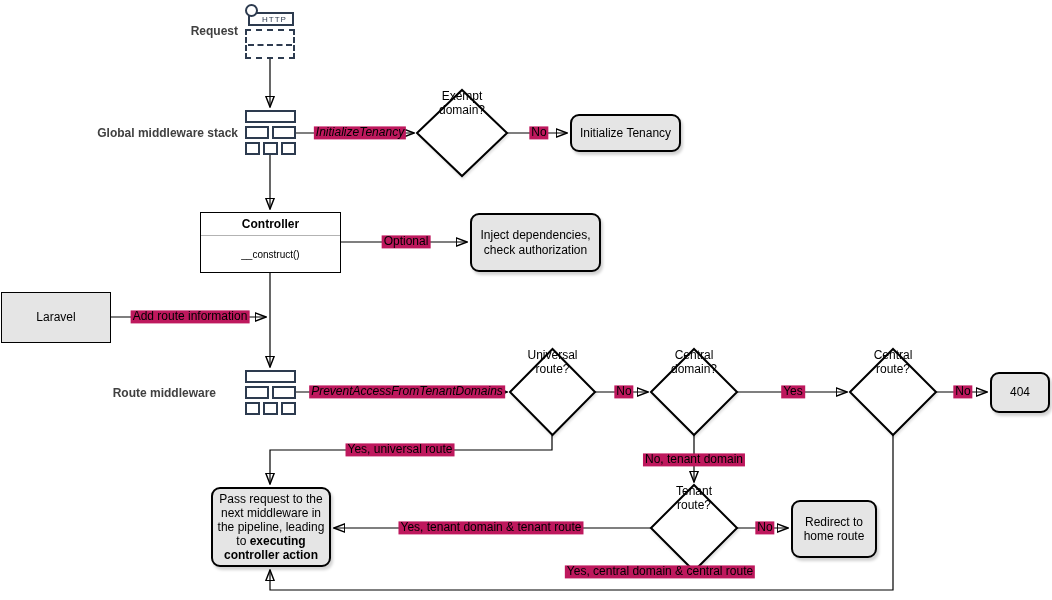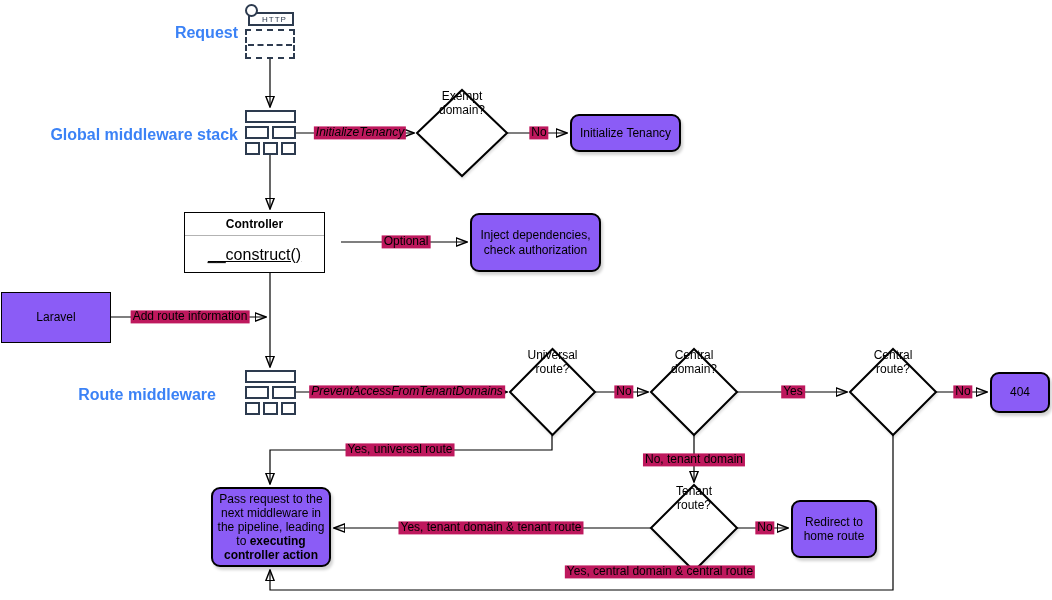--- a/index.html
+++ b/index.html
@@ -2,56 +2,56 @@
 <html><head>
 <meta charset="utf-8">
 <style>
   html,body{margin:0;padding:0;background:#fff;}
   .canvas{position:relative;width:1052px;height:600px;background:#ffffff;overflow:hidden;
           font-family:"Liberation Sans","DejaVu Sans",sans-serif;color:#000;}
   svg.edges{position:absolute;left:0;top:0;width:1052px;height:600px;}
   svg.edges path{stroke:#000;stroke-width:1.2;fill:none;}
   .diamond{fill:#fff;stroke:#000;stroke-width:2;filter:drop-shadow(1px 2px 1px rgba(0,0,0,0.12));}
 
-  .node{position:absolute;box-sizing:border-box;background:#8b5cf6;border:2px solid #000;
+  .node{position:absolute;box-sizing:border-box;background:#e5e5e5;border:2px solid #000;
         display:flex;align-items:center;justify-content:center;text-align:center;
         font-size:12px;line-height:1.2;}
   .rounded{border-radius:9px;box-shadow:2px 3px 3px rgba(0,0,0,0.18);}
   .plain{border-width:1px;box-shadow:none;}
 
   .diamond-label{position:absolute;display:flex;align-items:flex-start;justify-content:center;
                  text-align:center;font-size:12px;line-height:1.15;pointer-events:none;}
   .edge-label{position:absolute;transform:translate(-50%,-50%);background:#be185d;
               font-size:12px;line-height:1.1;padding:0 2px;white-space:nowrap;}
   .italic{font-style:italic;}
-  .side-label{position:absolute;font-weight:bold;color:#3b82f6;font-size:16px;
+  .side-label{position:absolute;font-weight:bold;color:#404040;font-size:12px;
               text-align:right;white-space:nowrap;}
 
   
   .stack{position:absolute;width:51px;display:flex;flex-direction:column;gap:3px;}
   .stack .r{display:flex;gap:3px;}
   .stack .c{box-sizing:border-box;height:13px;flex:1;background:#fff;border:2.5px solid #2d3b4f;}
 
   
   .req{position:absolute;left:245px;top:4px;width:50px;height:52px;}
   .req .circ{position:absolute;left:0;top:0;width:13px;height:13px;border:2.5px solid #2d3b4f;
              border-radius:50%;background:#fff;box-sizing:border-box;z-index:2;}
   .req .bar{position:absolute;left:3px;top:8px;width:46px;height:14px;border:2px solid #2d3b4f;
             box-sizing:border-box;background:#fff;color:#2d3b4f;font-size:8px;letter-spacing:1px;
             display:flex;align-items:center;justify-content:center;padding-left:7px;}
   .req .bodyp{position:absolute;left:0;top:25px;width:50px;height:30px;border:2px dashed #2d3b4f;
               box-sizing:border-box;background:#fff;}
   .req .mid{position:absolute;left:1px;right:1px;top:50%;border-top:2px dashed #2d3b4f;}
 
   
-  .ctrl{position:absolute;left:184px;top:212px;width:141px;height:61px;box-sizing:border-box;
+  .ctrl{position:absolute;left:200px;top:212px;width:141px;height:61px;box-sizing:border-box;
         border:1px solid #000;background:#fff;}
   .ctrl-head{height:23px;border-bottom:1px solid #b3b3b3;display:flex;align-items:center;
              justify-content:center;font-weight:bold;font-size:12px;box-sizing:border-box;}
-  .ctrl-body{height:37px;display:flex;align-items:center;justify-content:center;font-size:16px;text-decoration:underline;}
+  .ctrl-body{height:37px;display:flex;align-items:center;justify-content:center;font-size:10px;}
 
   .pass-box{font-size:12px;line-height:14px;padding:3px 2px;}
   .pass-box b{font-weight:bold;}
 </style>
 </head>
 <body>
 
 <div class="canvas">
 
   <svg class="edges">

